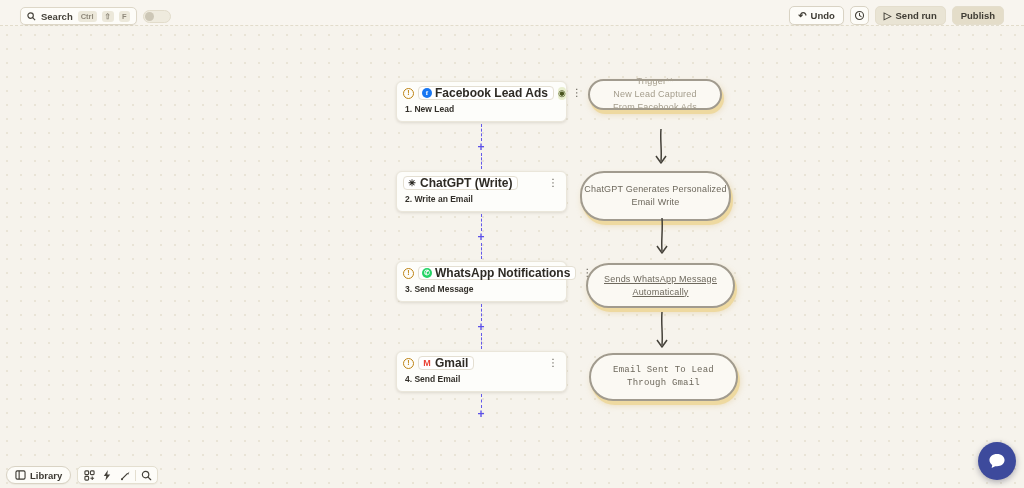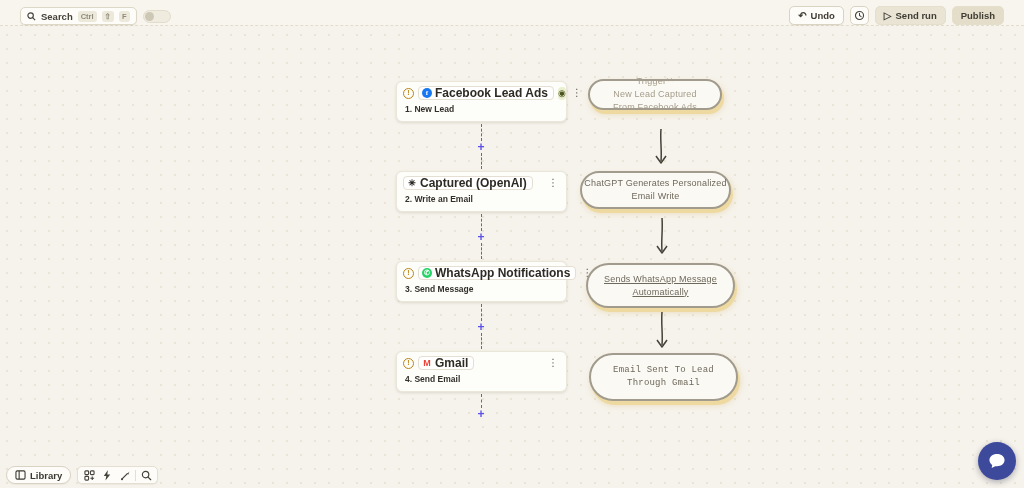--- a/index.html
+++ b/index.html
@@ -209,21 +209,21 @@
   <div class="connector" style="top:124px; height:45px;">
     <div class="seg"></div>
     <div class="plus">+</div>
     <div class="seg"></div>
   </div>
 
   <div class="step-card" style="top:171px;">
     <div class="step-head">
       <span class="app-pill">
         <span class="appicon openai">✳</span>
-        <span class="app-label">Captured (OpenAI)</span>
+        <span class="app-label">ChatGPT (Write)</span>
       </span>
       <span class="kebab">⋮</span>
     </div>
     <div class="step-title">2. Write an Email</div>
   </div>
 
   <div class="connector" style="top:214px; height:45px;">
     <div class="seg"></div>
     <div class="plus">+</div>
     <div class="seg"></div>
@@ -268,21 +268,21 @@
     <div>Trigger**</div>
     <div>New Lead Captured</div>
     <div>From Facebook Ads</div>
   </div>
 
   <svg class="arrow" style="left:653px; top:128px;" width="16" height="41" viewBox="0 0 16 41">
     <path d="M8 1 C7 12 9 22 8 33" fill="none" stroke="#45423a" stroke-width="1.5"></path>
     <path d="M3 28 L8 35 L13 28" fill="none" stroke="#45423a" stroke-width="1.5" stroke-linejoin="round"></path>
   </svg>
 
-  <div class="note" style="left:580px; top:171px; width:151px; height:38px;">
+  <div class="note" style="left:580px; top:171px; width:151px; height:50px;">
     <div>ChatGPT Generates Personalized</div>
     <div>Email Write</div>
   </div>
 
   <svg class="arrow" style="left:654px; top:217px;" width="16" height="42" viewBox="0 0 16 42">
     <path d="M8 1 C9 13 7 23 8 34" fill="none" stroke="#45423a" stroke-width="1.5"></path>
     <path d="M3 29 L8 36 L13 29" fill="none" stroke="#45423a" stroke-width="1.5" stroke-linejoin="round"></path>
   </svg>
 
   <div class="note" style="left:586px; top:263px; width:149px; height:45px;text-decoration:underline;">

